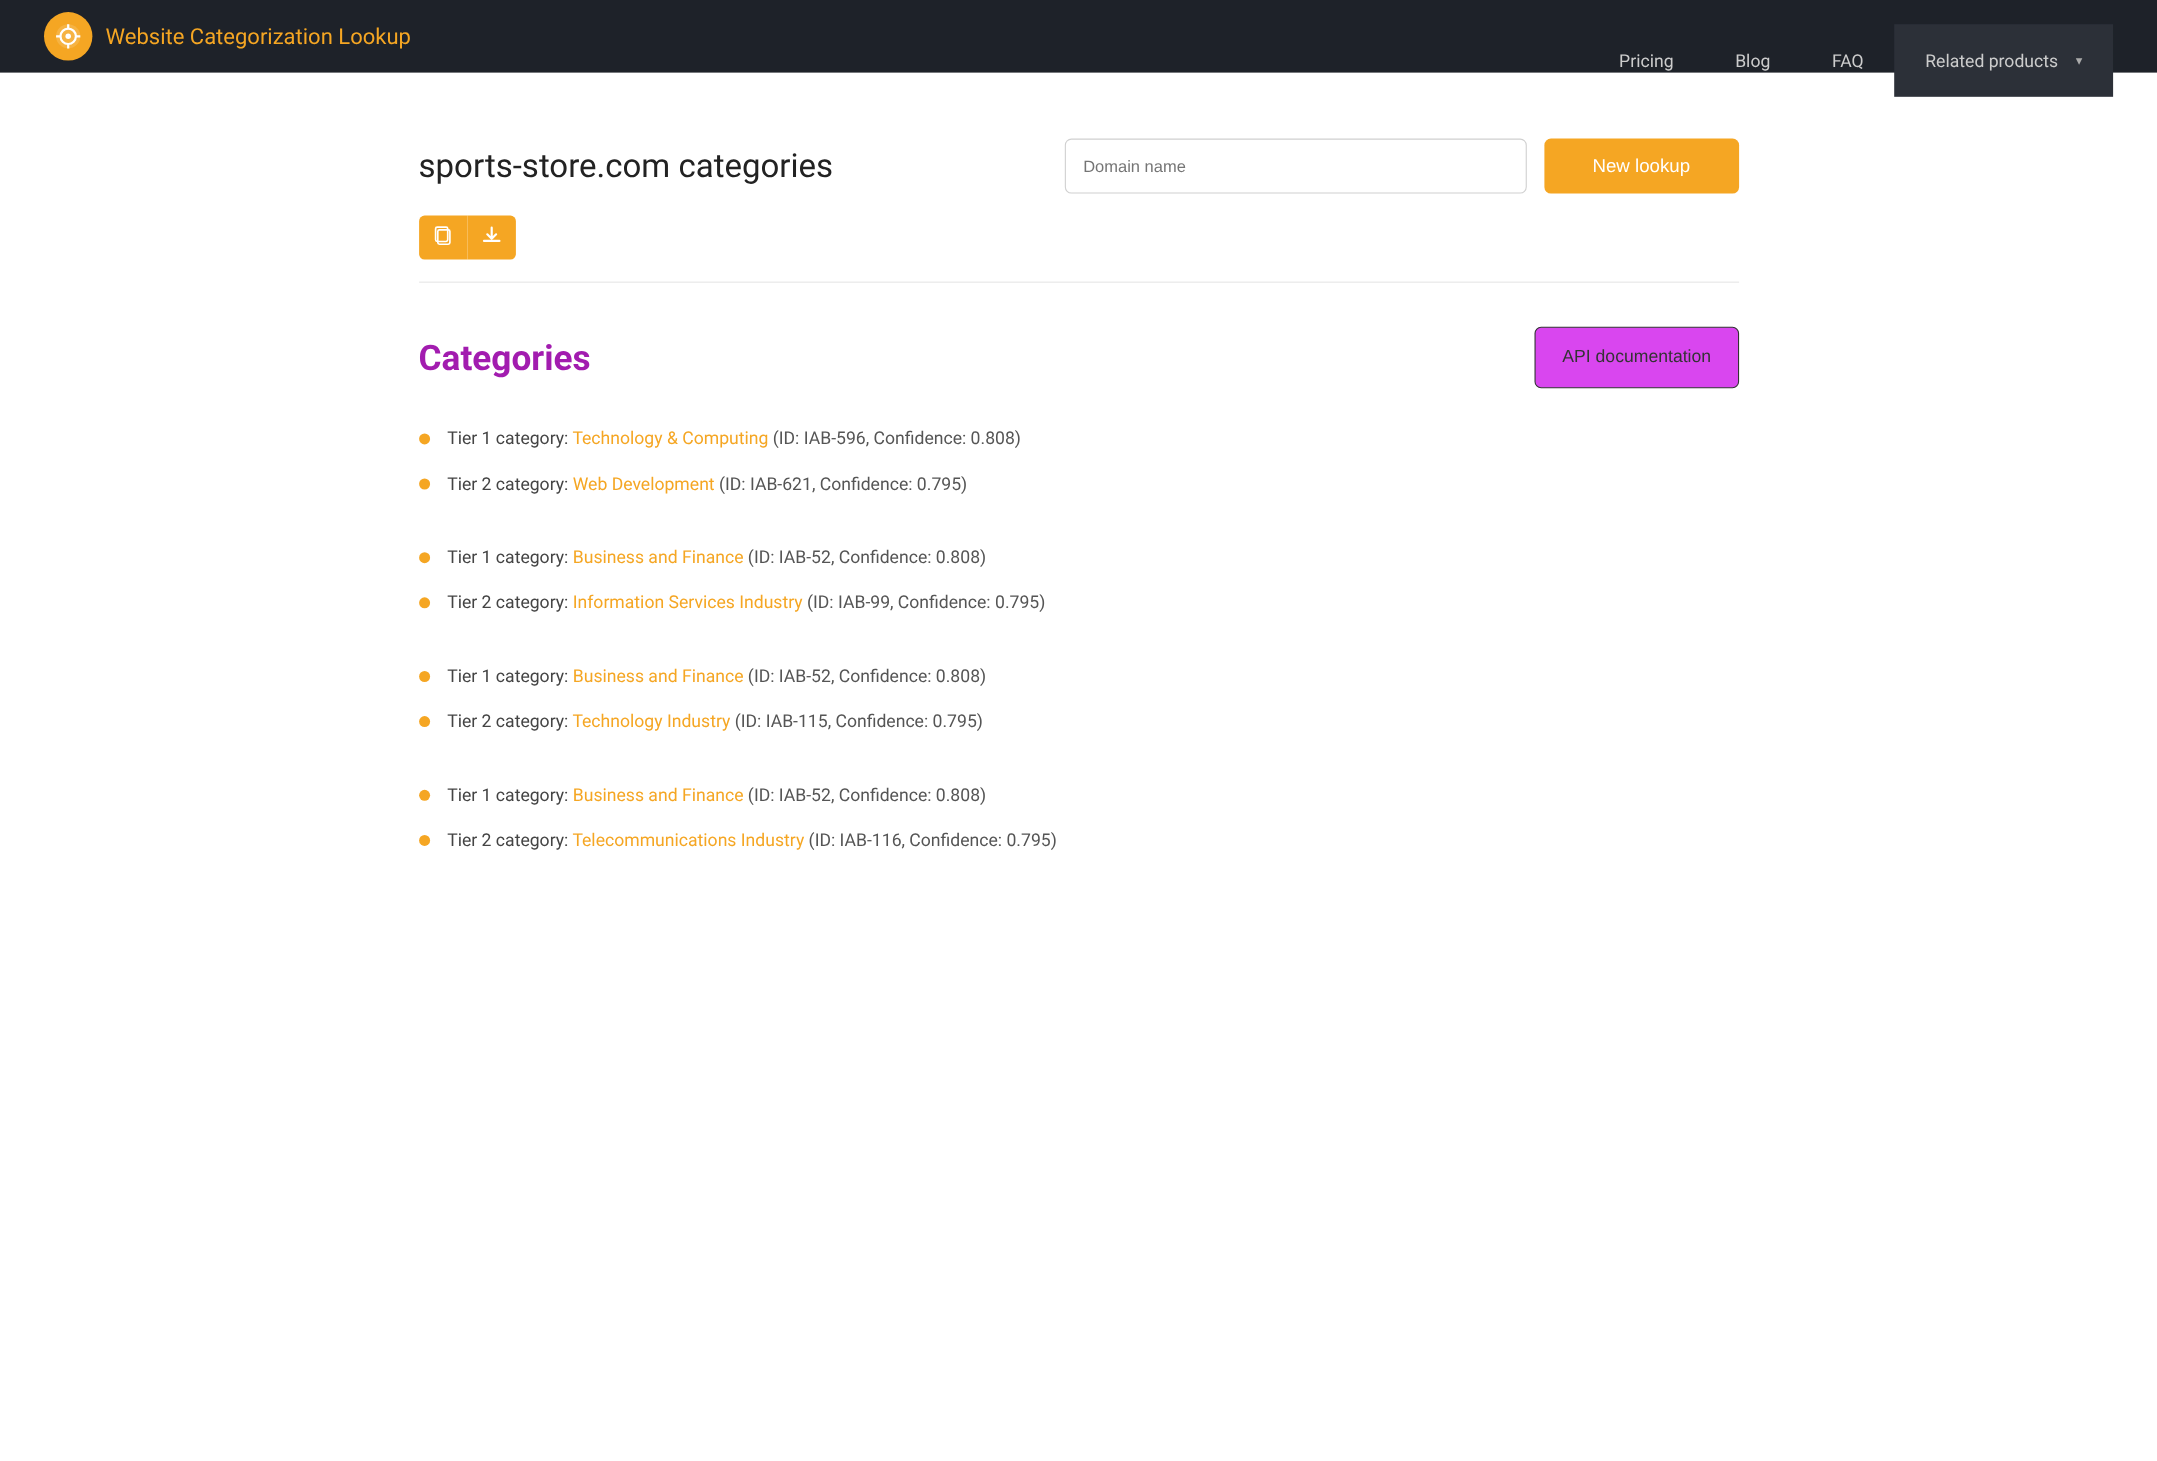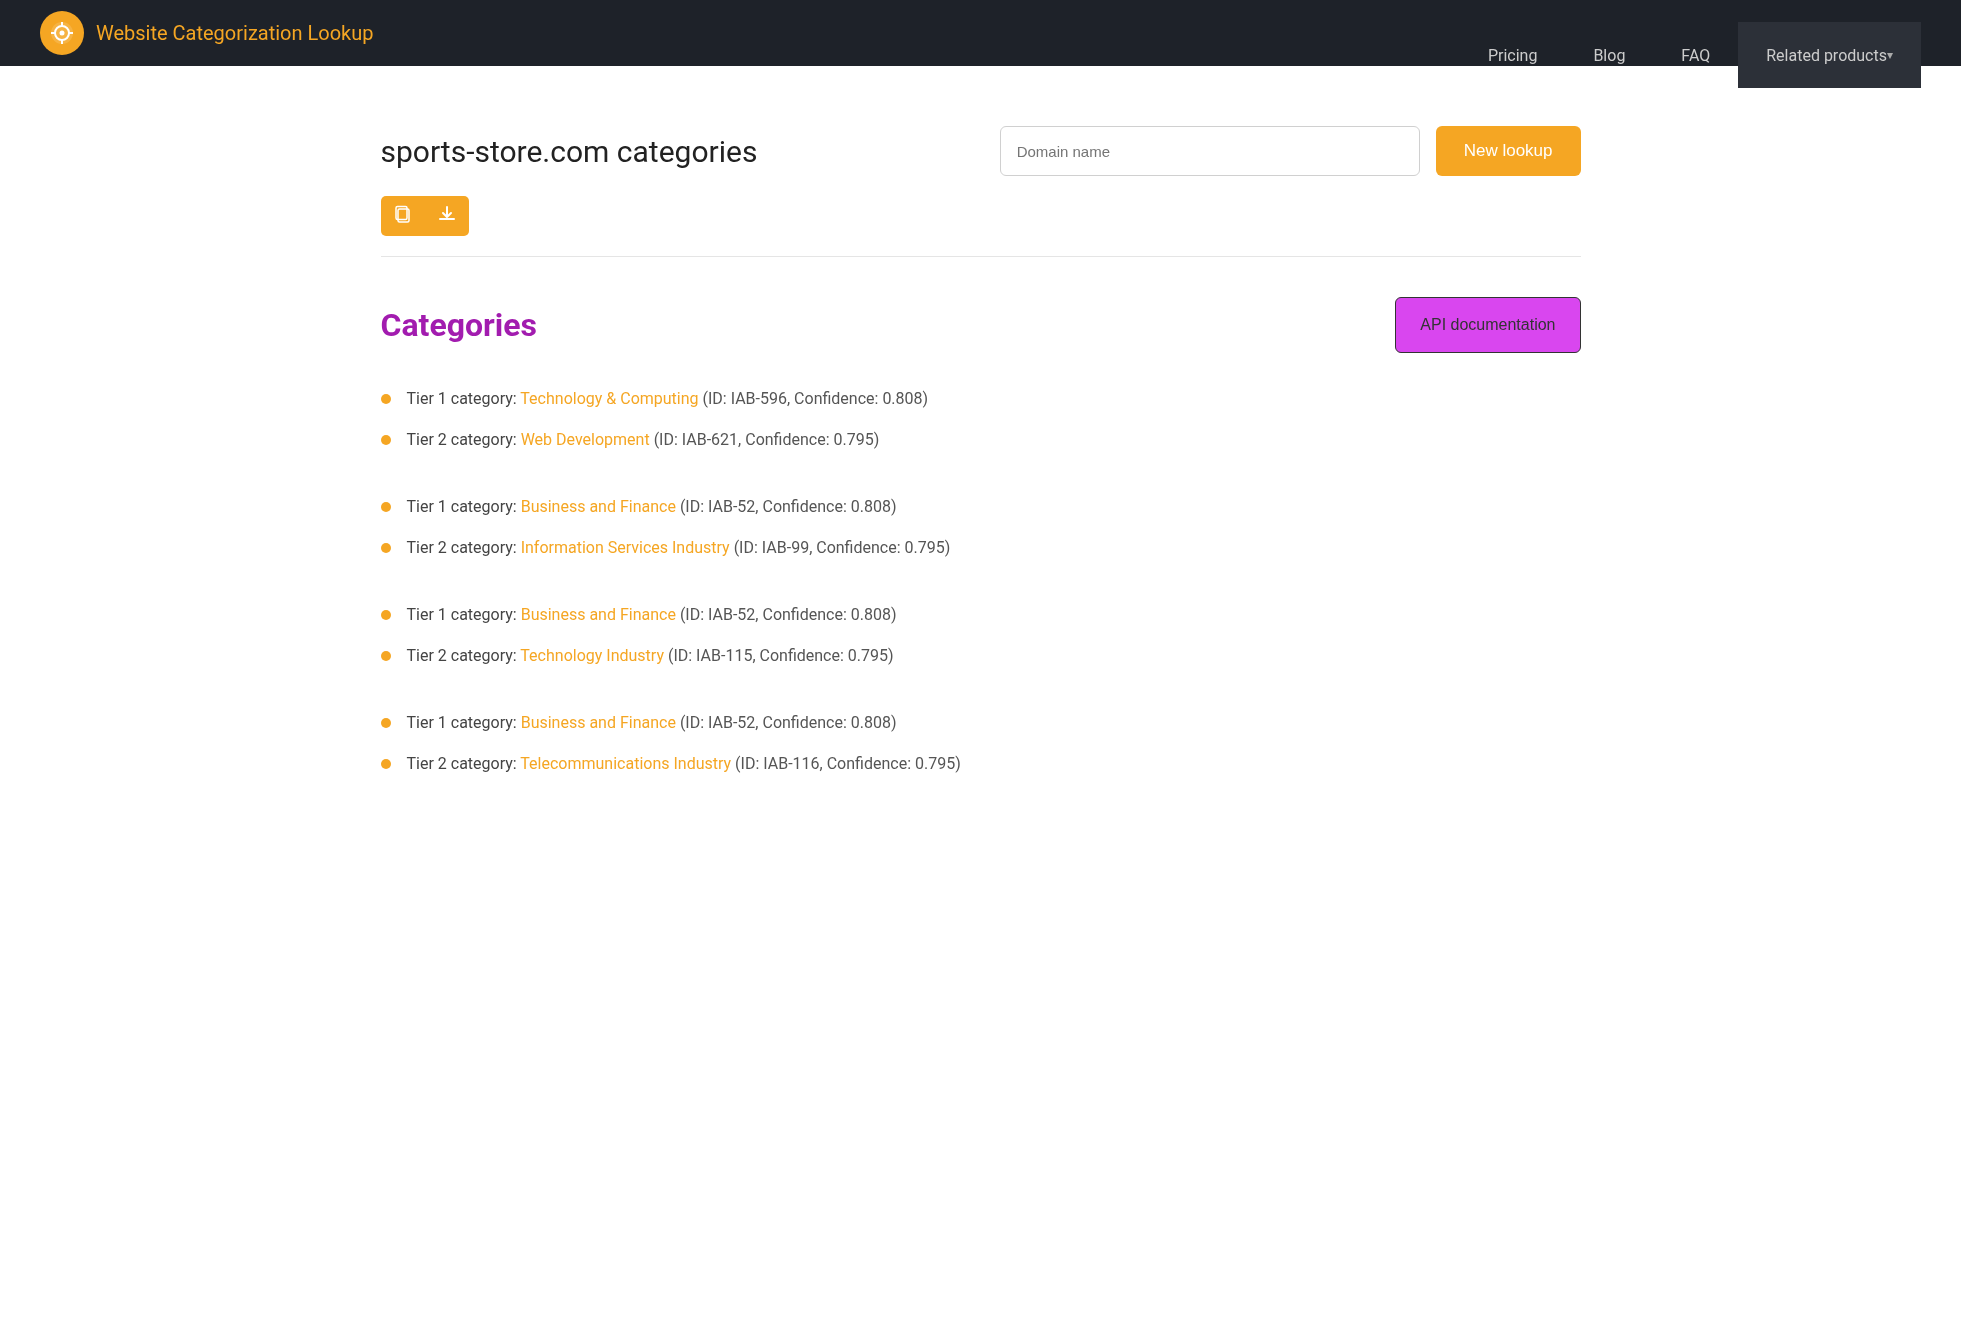--- a/index.html
+++ b/index.html
@@ -76,21 +76,21 @@
     }
 
     .nav-related {
       background: #2c3038;
       color: #cccccc;
       font-size: 16px;
       padding: 0 28px;
       height: 100%;
       display: flex;
       align-items: center;
-      gap: 0;
+      gap: 16px;
       cursor: pointer;
     }
 
     .chevron-icon {
       font-size: 12px;
       color: #aaa;
     }
 
     
     .main-content {
@@ -128,21 +128,21 @@
       color: #aaa;
       outline: none;
     }
 
     .new-lookup-btn {
       background: #f5a623;
       color: #ffffff;
       border: none;
       border-radius: 6px;
       height: 50px;
-      padding: 0 28px;
+      padding: 0 44px;
       font-size: 17px;
       font-weight: 500;
       cursor: pointer;
       white-space: nowrap;
     }
 
     .toolbar {
       display: flex;
       align-items: center;
       gap: 0;

